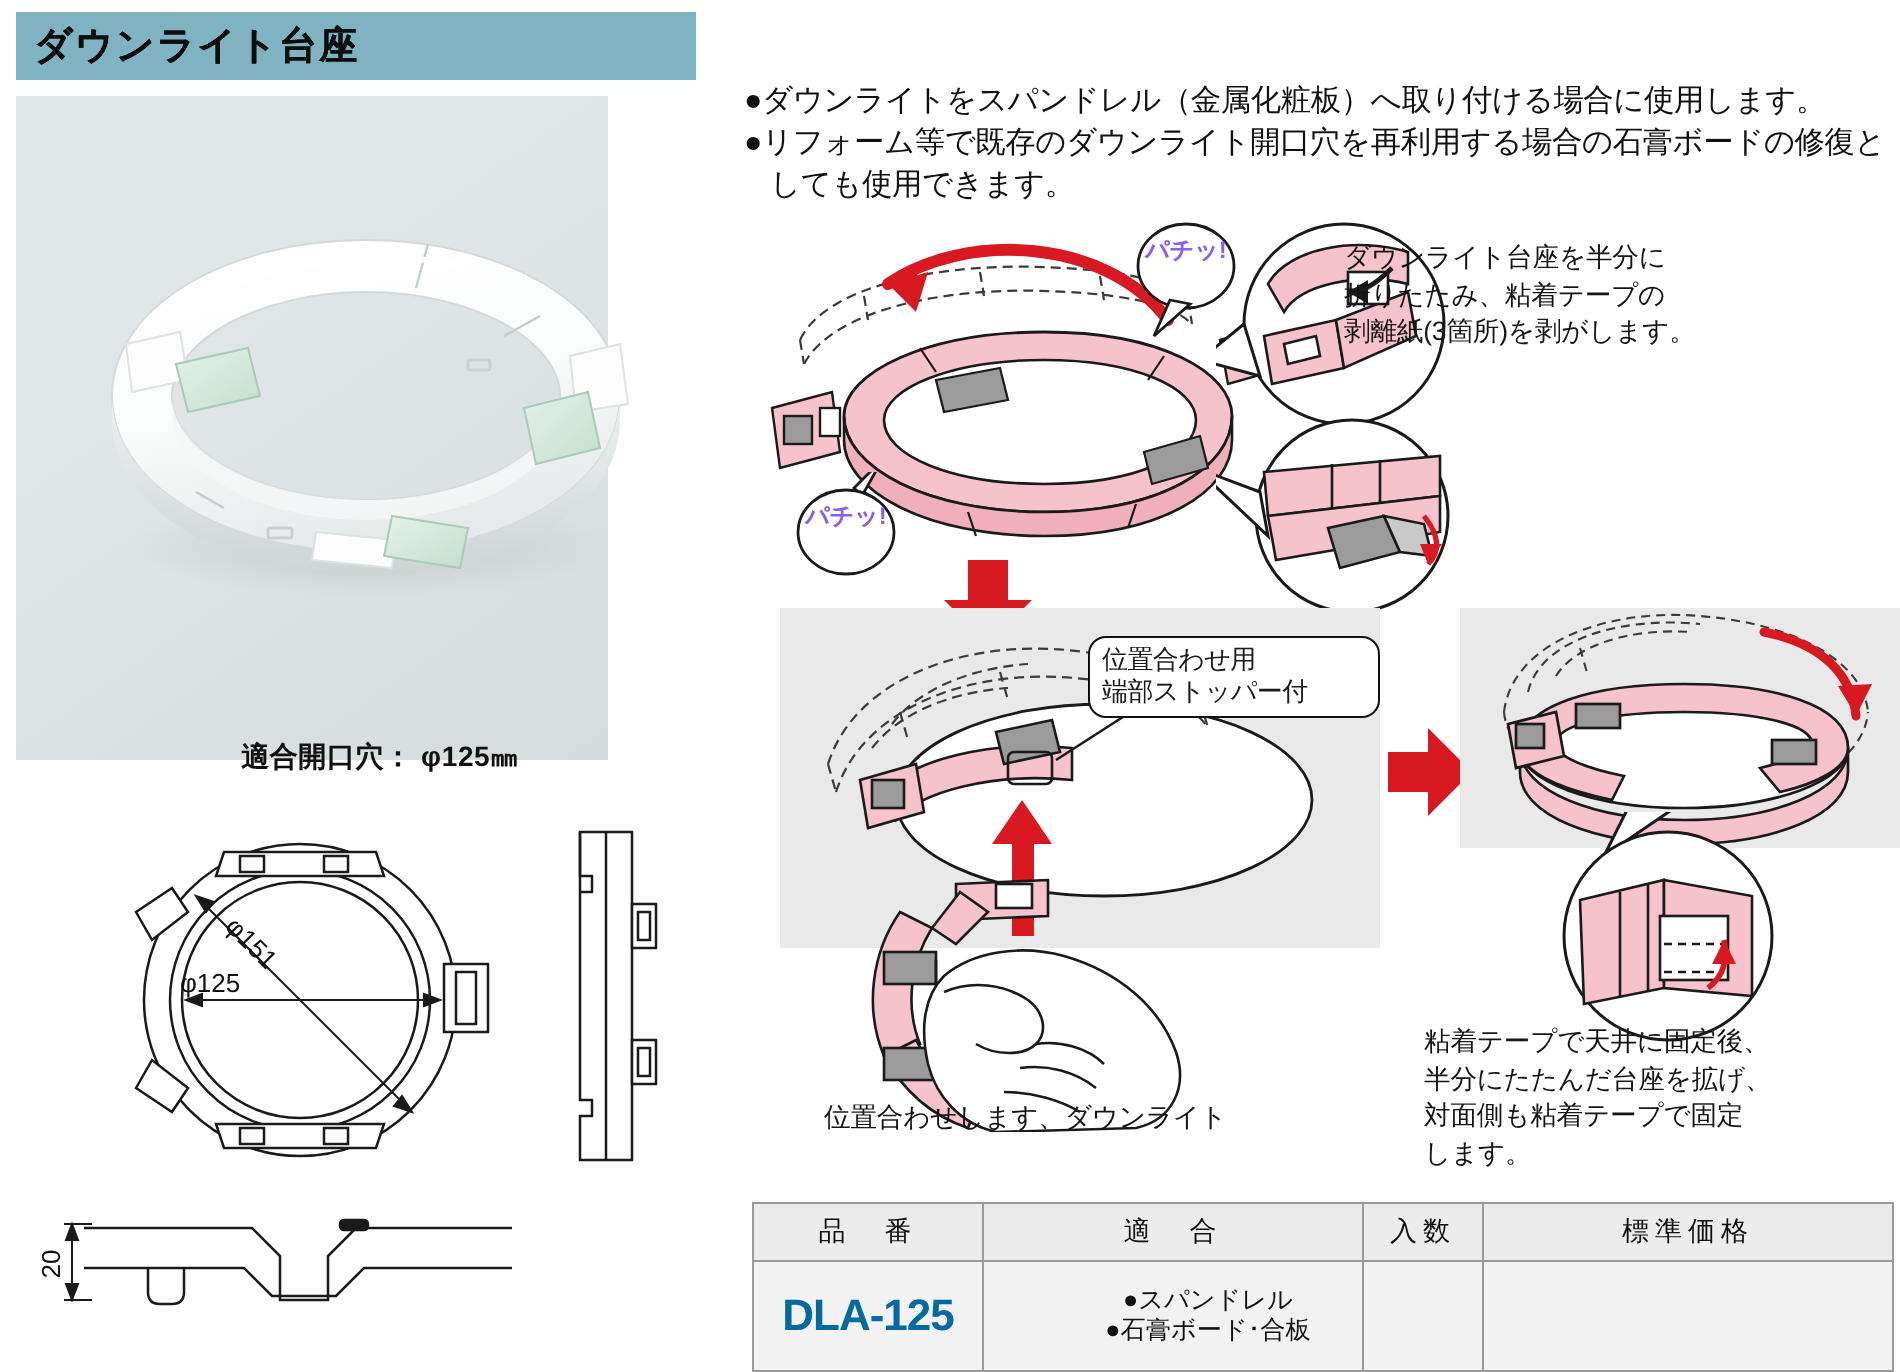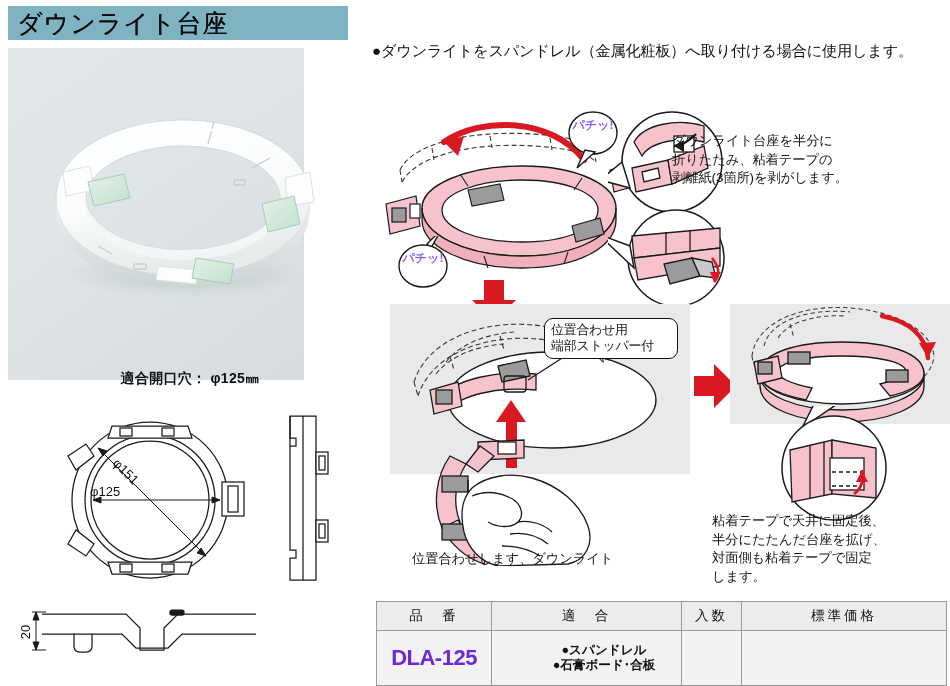--- a/index.html
+++ b/index.html
@@ -11,21 +11,21 @@
   }
   .abs{position:absolute;}
 
   
   #title-bar{
     left:8px;top:6px;width:340px;height:34px;
     background:#7fb3c2;
     display:flex;align-items:center;
   }
   #title-text{
-    font-size:25px;font-weight:normal;color:#0d0d0d;
+    font-size:19px;font-weight:bold;color:#0d0d0d;
     letter-spacing:1px;padding-left:9px;
     text-shadow:0 0 0 #000;
   }
 
   
   #bullets{left:372px;top:40px;width:574px;}
   .bullet{
     font-size:15.2px;line-height:21px;font-weight:normal;color:#111;
     text-indent:-13px;padding-left:13px;letter-spacing:-0.2px;
   }
@@ -54,21 +54,21 @@
   
   #diagram-area{left:372px;top:108px;width:578px;height:482px;}
 
   .inst-text{
     font-size:13.3px;line-height:18.5px;color:#141414;
     letter-spacing:-0.1px;
   }
 
   .callout-box{
     border:1.6px solid #111;border-radius:9px;background:#fff;
-    font-size:13px;line-height:16px;padding:3px 6px 4px 6px;
+    font-size:13px;line-height:16px;padding:3px 18px 4px 6px;
     letter-spacing:-0.3px;
   }
 
   .speech{
     font-size:12px;font-weight:bold;line-height:13px;color:#8b5cf6;
     text-align:center;
   }
 
   
   #spec-table{
@@ -79,39 +79,40 @@
   #spec-table th,#spec-table td{
     border:1px solid #9a9a9a;
     text-align:center;vertical-align:middle;
   }
   #spec-table th{
     background:#ececec;height:26px;font-size:13.5px;font-weight:normal;
     color:#111;letter-spacing:3px;
   }
   #spec-table td{height:52px;background:#f2f2f2;}
   td.code-cell{
-    font-size:22px;font-weight:bold;letter-spacing:-0.5px;color:#6d28d9;
+    font-size:22px;font-weight:bold;letter-spacing:-0.5px;color:#0369a1;
     background:#f2f2f2;
   }
   td.fit-cell{
     text-align:left;padding-left:36px;background:#f2f2f2;
     font-size:12.6px;line-height:15px;color:#111;
   }
   td.blank-cell{background:#f2f2f2;}
-  .fit-line{white-space:nowrap;text-indent:-10px;padding-left:10px;font-weight:bold;}
+  .fit-line{white-space:nowrap;text-indent:-10px;padding-left:10px;}
 </style>
 </head>
 <body>
 
 <div class="abs" id="title-bar">
   <span id="title-text">ダウンライト台座</span>
 </div>
 
 <div class="abs" id="bullets">
   <div class="bullet">●ダウンライトをスパンドレル（金属化粧板）へ取り付ける場合に使用します。</div>
+  <div class="bullet">●リフォーム等で既存のダウンライト開口穴を再利用する場合の石膏ボードの修復としても使用できます。</div>
 </div>
 
 <div class="abs" id="photo-panel">
   <svg id="product-photo" class="abs" viewBox="0 0 290 215">
     <defs>
       <linearGradient id="ringTop" x1="0" y1="0" x2="0.3" y2="1">
         <stop offset="0%" stop-color="#ffffff"></stop>
         <stop offset="55%" stop-color="#fbfcfc"></stop>
         <stop offset="100%" stop-color="#e6eaea"></stop>
       </linearGradient>
@@ -337,21 +338,21 @@
         <path d="M26 52 L112 42 L112 60 L30 74 Z" fill="#f6c3cc"></path>
         <path d="M58 26 L58 48"></path>
           <path d="M82 24 L82 46"></path>
         <path d="M56 58 L84 52 L92 70 L62 78 Z" fill="#9b9b9b"></path>
         <path d="M84 52 L104 56 L108 72 L92 70 Z" fill="#c9c9c9"></path>
       </g>
       <path d="M104 52 C112 62 112 70 106 76" fill="none" stroke="#d81921" stroke-width="2.6"></path>
       <path d="M106 76 L113 66 L102 66 Z" fill="#d81921"></path>
     </svg>
 
-    <div class="abs inst-text" style="left:300px;top:24px;width:270px;">
+    <div class="abs inst-text" style="left:300px;top:12px;width:270px;">
       <div>ダウンライト台座を半分に</div>
       <div>折りたたみ、粘着テープの</div>
       <div>剥離紙(3箇所)を剥がします。</div>
     </div>
   </div>
 
   <svg class="abs" style="left:98px;top:172px;" width="48" height="42" viewBox="0 0 48 42">
     <path d="M14 0 L34 0 L34 20 L46 20 L24 42 L2 20 L14 20 Z" fill="#d81921"></path>
   </svg>
 

